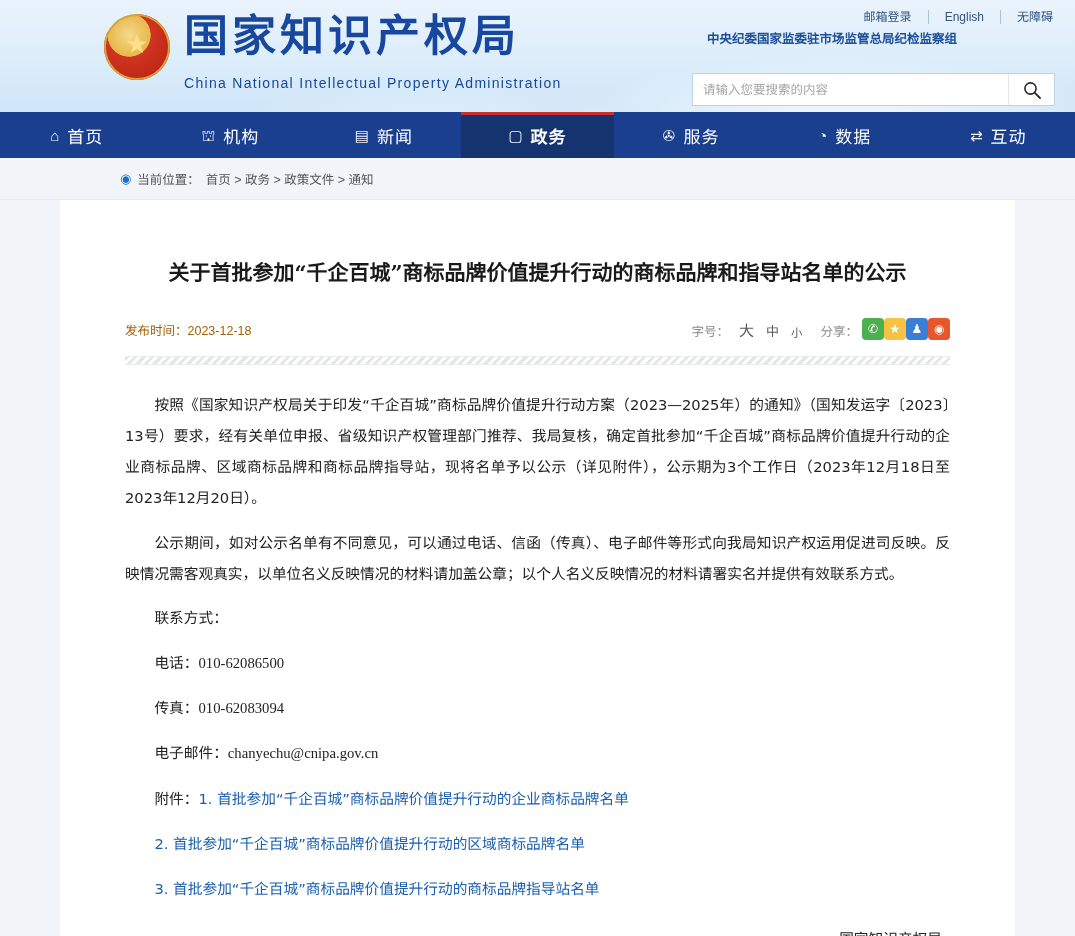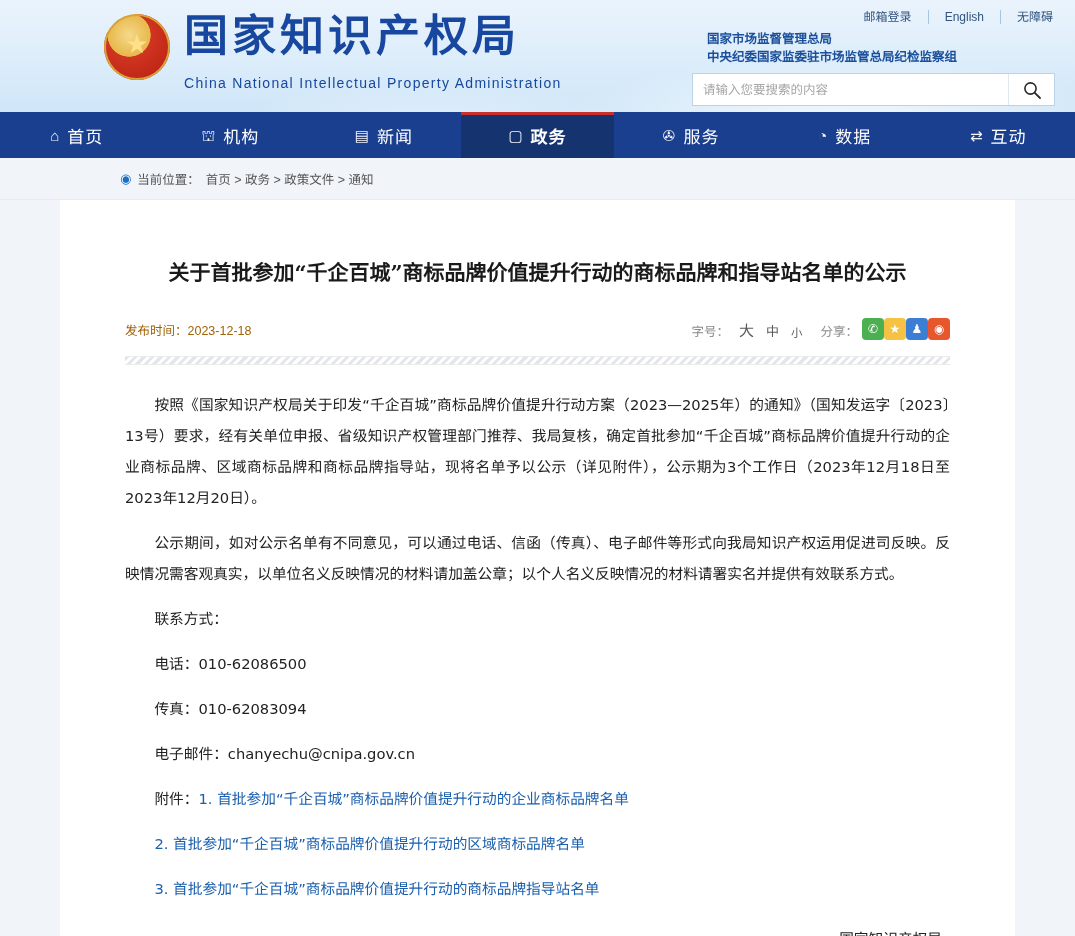--- a/index.html
+++ b/index.html
@@ -253,21 +253,21 @@
     font-size: 14.7px;
     line-height: 31px;
     color: #222;
     font-family: "DejaVu Sans", "Liberation Sans", sans-serif;
   }
   .body-text p {
     margin: 0 0 14px 0;
     text-indent: 2em;
     text-align: justify;
   }
-  .body-text p.noindent { text-indent: 2em; }
+  .body-text p.noindent { text-indent: 2em; font-family: Liberation Serif, serif; }
   .att-first { text-indent: 2em; margin: 0 0 14px 0; }
   .att-item {
     margin: 0 0 14px 0;
     text-indent: 4.2em;
   }
   .att-link { color: #1b5fae; text-decoration: none; margin-top: 29px; }
   .sign {
     margin-top: 18px;
     text-align: right;
     font-size: 14.7px;
@@ -292,21 +292,20 @@
       <div class="logo-en">China National Intellectual Property Administration</div>
     </div>
 
     <div class="top-links">
       <a href="#">邮箱登录</a>
       <a href="#">English</a>
       <a href="#">无障碍</a>
     </div>
 
     <div class="org-lines">
-      <div>国家市场监督管理总局</div>
       <div>中央纪委国家监委驻市场监管总局纪检监察组</div>
     </div>
 
     <div class="searchbox">
       <input type="text" placeholder="请输入您要搜索的内容" style="">
       <div class="search-btn">
         <svg width="20" height="20" viewBox="0 0 20 20">
           <circle cx="8.5" cy="8.5" r="5.6" fill="none" stroke="#2b2b2b" stroke-width="1.6"></circle>
           <line x1="12.8" y1="12.8" x2="18" y2="18" stroke="#2b2b2b" stroke-width="1.8" stroke-linecap="round"></line>
         </svg>

